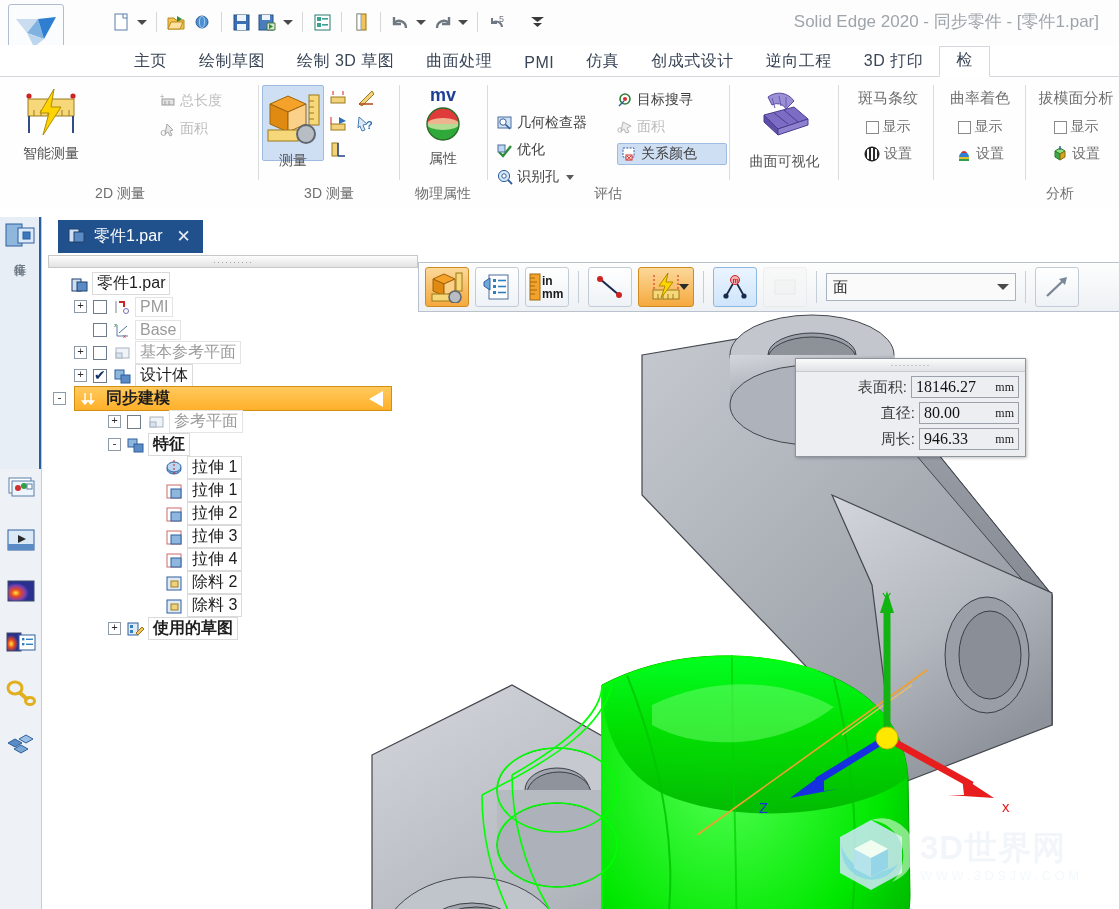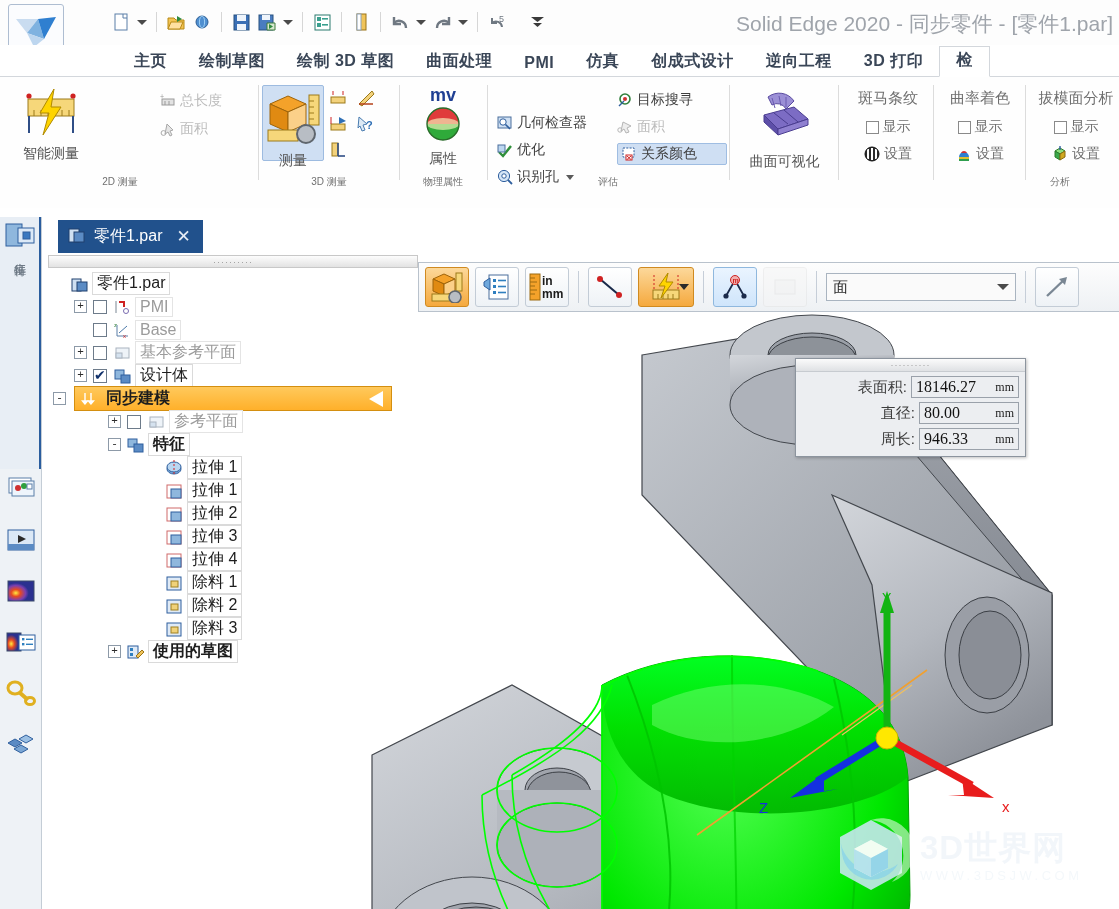--- a/index.html
+++ b/index.html
@@ -17,41 +17,41 @@
     position:absolute; left:8px; top:4px; width:56px; height:56px;
     border:1px solid #aebdd1; border-radius:3px; background:#fbfcfe;
     display:flex; align-items:center; justify-content:center;
   }
   .qat { position:absolute; left:108px; top:4px; height:36px; display:flex; align-items:center; }
   .qat-btn { width:26px; height:30px; display:flex; align-items:center; justify-content:center; cursor:default; }
   .qat-caret { width:16px; height:30px; display:flex; align-items:center; justify-content:center; }
   .qat-caret::after { content:""; border-left:5px solid transparent; border-right:5px solid transparent; border-top:5px solid #4a4a4a; }
   .qat-sep { width:1px; height:20px; background:#d6d6d6; margin:0 6px; }
   .win-title {
-    position:absolute; right:0; top:10px; width:560px; text-align:right; padding-right:6px;
-    font-size:21px; color:#9fa4ab; white-space:nowrap; overflow:hidden;
+    position:absolute; right:0; top:10px; width:560px; text-align:right; padding-right:20px;
+    font-size:17px; color:#9fa4ab; white-space:nowrap; overflow:hidden;
   }
 
   
-  .tabrow { position:absolute; left:0; top:45px; width:1119px; height:32px; background:#fff;font-weight:bold; }
+  .tabrow { position:absolute; left:0; top:45px; width:1119px; height:32px; background:#fff; }
   .tabs { display:flex; align-items:flex-end; height:32px; padding-left:118px; }
   .tab {
     font-size:16px; color:#3a4657; padding:3px 16px 5px 16px; white-space:nowrap;
     letter-spacing:0.5px; cursor:default;
   }
   .tab.active { background:#fff; border:1px solid #d3d7dc; border-bottom:1px solid #fff; position:relative; z-index:3; }
   .tabrow-underline { position:absolute; left:0; top:76px; width:1119px; height:1px; background:#d3d7dc; }
 
   
   .ribbon { position:absolute; left:0; top:77px; width:1119px; height:131px; background:#fefefe; }
   .rb-group { position:absolute; top:0; height:131px; }
   .rb-sep { position:absolute; top:8px; width:1px; height:95px; background:#dcdcdc; }
   .rb-title {
-    position:absolute; bottom:19px; width:100%; text-align:center;
-    font-size:10px; color:#6f6f6f; white-space:nowrap;
+    position:absolute; bottom:5px; width:100%; text-align:center;
+    font-size:14px; color:#6f6f6f; white-space:nowrap;
   }
   .big-btn { position:absolute; text-align:center; width:92px; }
   .big-btn .lbl { font-size:14px; color:#555; margin-top:3px; white-space:nowrap; }
   .big-btn.disabled .lbl { color:#b3b3b3; }
   .big-btn.sel { background:#cfdff3; border:1px solid #9dbbe0; border-radius:2px; }
   .sm-item { display:flex; align-items:center; gap:4px; font-size:14px; color:#3f3f3f; white-space:nowrap; height:22px; }
   .sm-item.disabled { color:#bcbcbc; }
   .sm-item.sel { background:#cfdff3; border:1px solid #9fbde2; padding:0 3px; border-radius:2px; }
   .chk { width:13px; height:13px; border:1px solid #8a8a8a; background:#fff; display:inline-block; }
   .icon16 { width:16px; height:16px; flex:0 0 16px; position:relative; }
@@ -915,29 +915,20 @@
     <div class="tnode" style="padding-left:118px;">
       <span class="icon16" style="margin-right:5px">
         <svg width="17" height="17">
             <rect x="1" y="2" width="14" height="13" fill="#fff" stroke="#cf6a6a"></rect>
             <rect x="5" y="6" width="10" height="9" fill="#8fb7dd" stroke="#2f5f9e"></rect>
           </svg>
       </span>
       <span class="tlabel boxed">拉伸 4</span>
     </div>
 
-    <div class="tnode" style="padding-left:118px;">
-      <span class="icon16" style="margin-right:5px">
-        <svg width="17" height="17">
-            <rect x="1" y="2" width="14" height="13" fill="#dfeaf6" stroke="#2f5f9e"></rect>
-            <rect x="5" y="6" width="7" height="6" fill="#f0d27a" stroke="#a08020"></rect>
-          </svg>
-      </span>
-      <span class="tlabel boxed">除料 1</span>
-    </div>
 
     <div class="tnode" style="padding-left:118px;">
       <span class="icon16" style="margin-right:5px">
         <svg width="17" height="17">
             <rect x="1" y="2" width="14" height="13" fill="#dfeaf6" stroke="#2f5f9e"></rect>
             <rect x="5" y="6" width="7" height="6" fill="#f0d27a" stroke="#a08020"></rect>
           </svg>
       </span>
       <span class="tlabel boxed">除料 2</span>
     </div>

